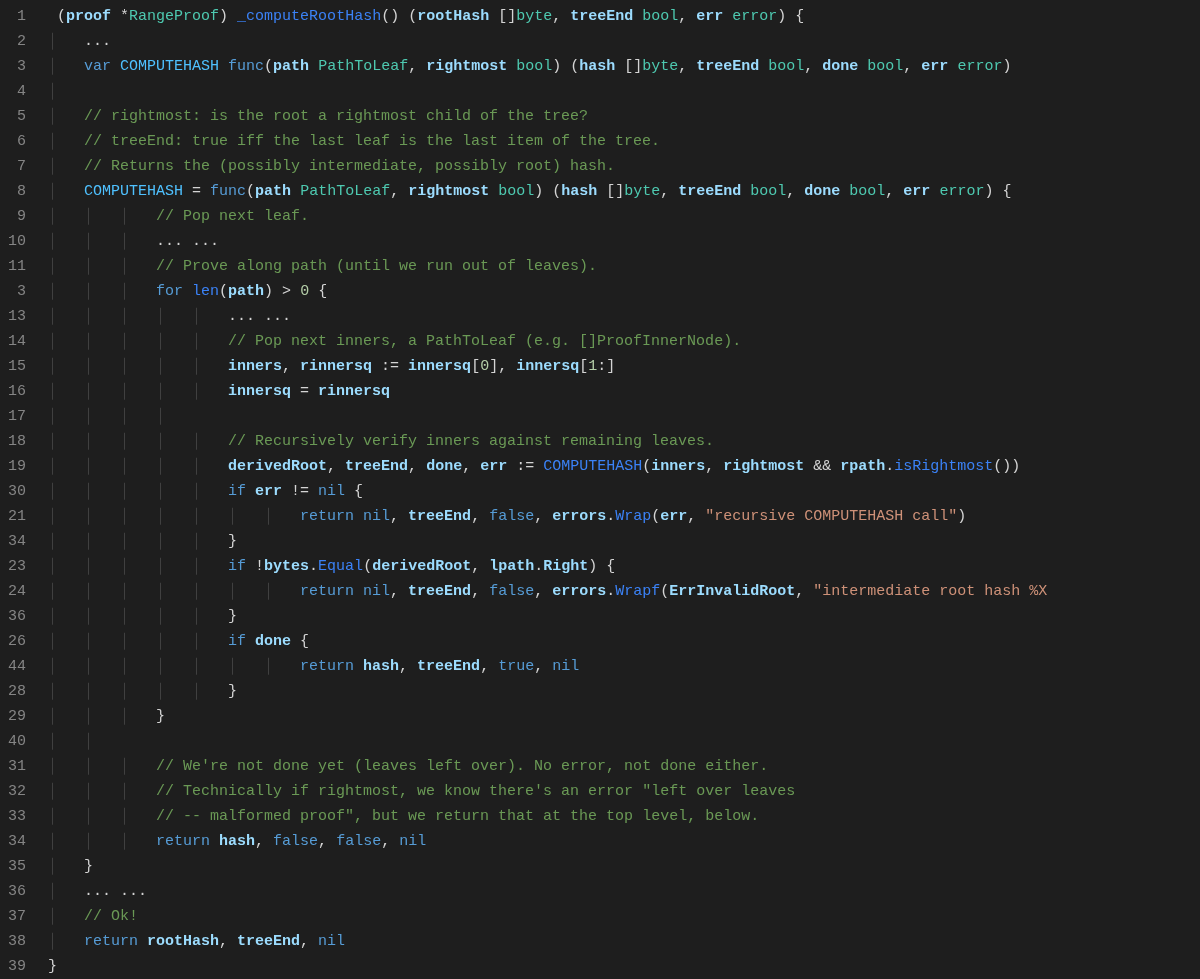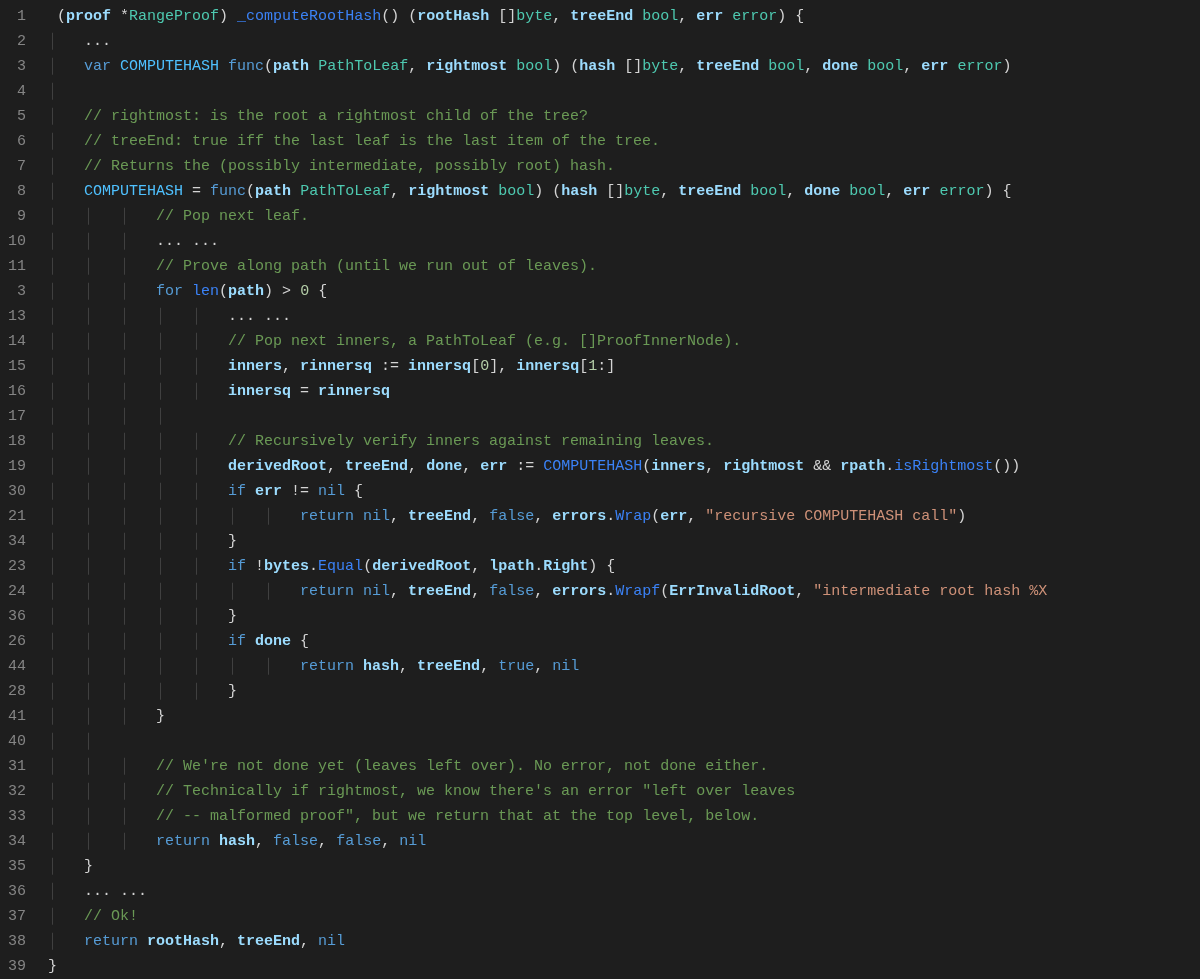--- a/index.html
+++ b/index.html
@@ -45,21 +45,21 @@
       <div class="row">19</div>
       <div class="row">30</div>
       <div class="row">21</div>
       <div class="row">34</div>
       <div class="row">23</div>
       <div class="row">24</div>
       <div class="row">36</div>
       <div class="row">26</div>
       <div class="row">44</div>
       <div class="row">28</div>
-      <div class="row">41</div>
+      <div class="row">29</div>
       <div class="row">40</div>
       <div class="row">31</div>
       <div class="row">32</div>
       <div class="row">33</div>
       <div class="row">34</div>
       <div class="row">35</div>
       <div class="row">36</div>
       <div class="row">37</div>
       <div class="row">38</div>
       <div class="row">39</div>

